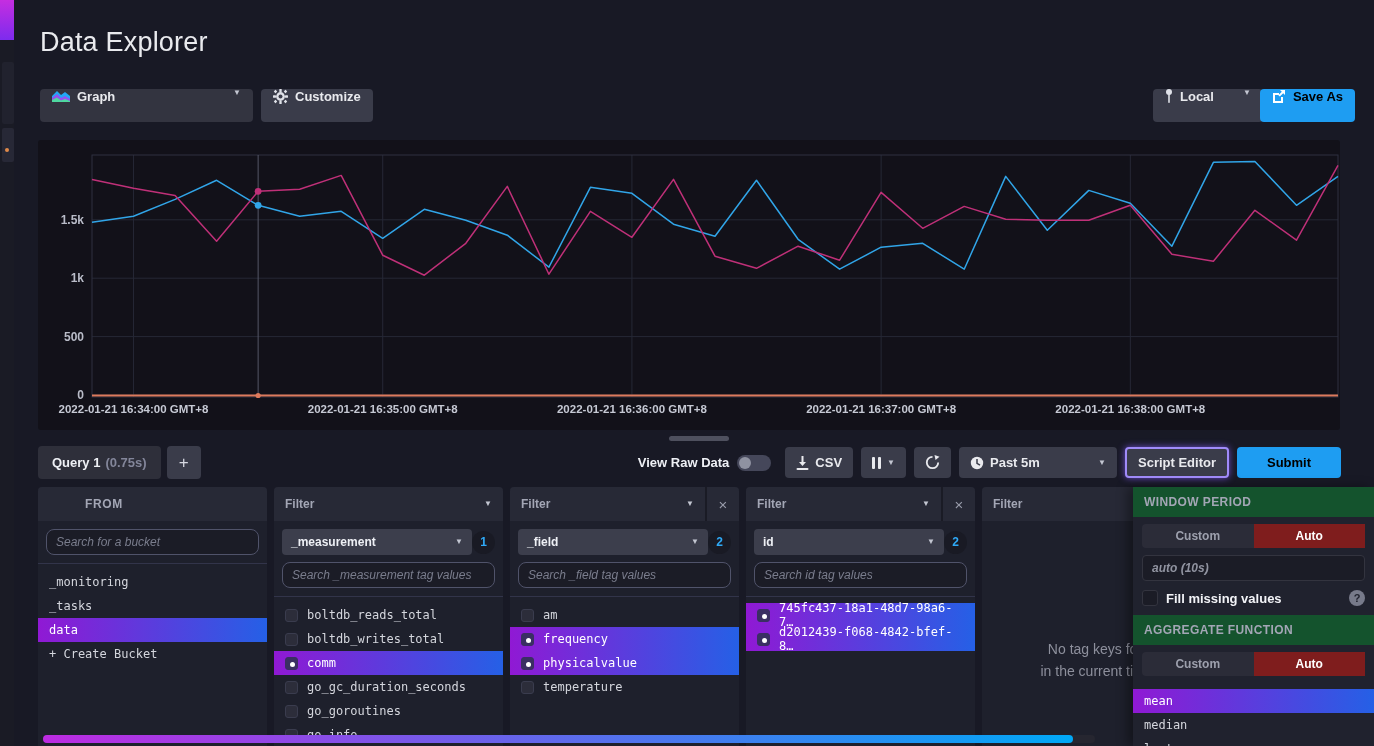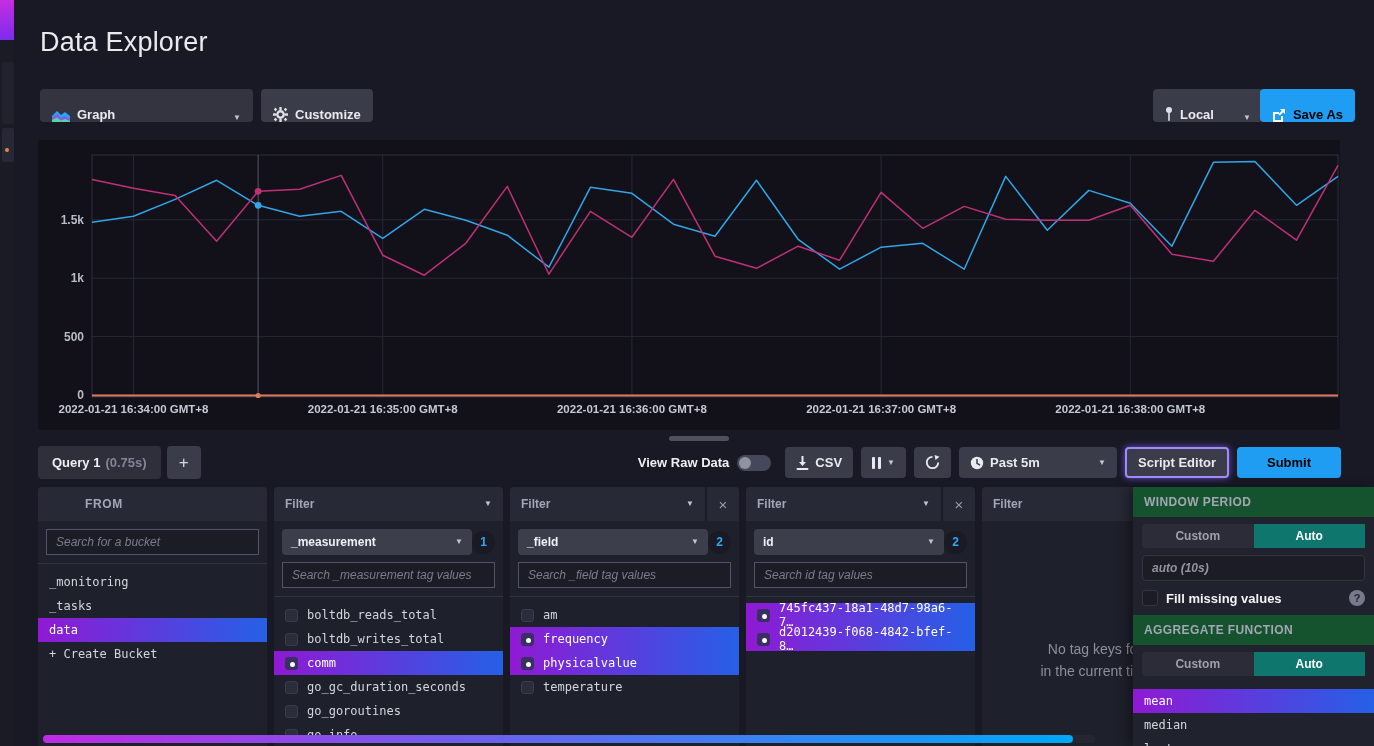--- a/index.html
+++ b/index.html
@@ -10,21 +10,21 @@
   
   #left-rail { position:absolute; left:0; top:0; width:14px; height:746px; background:#1a1b25; z-index:20; }
   #rail-logo { position:absolute; left:0; top:0; width:14px; height:40px; background:linear-gradient(180deg,#c52ee0,#7d2bee); }
   .rail-box1 { position:absolute; left:2px; top:62px; width:12px; height:62px; background:#21222e; border-radius:2px; }
   .rail-box2 { position:absolute; left:2px; top:128px; width:12px; height:34px; background:#272836; border-radius:2px; }
   .rail-dot { position:absolute; left:5px; top:148px; width:4px; height:4px; border-radius:50%; background:#e08a4a; }
 
   #page-title { position:absolute; left:40px; top:27px; font-size:27px; font-weight:400; color:#e9eaee; letter-spacing:.2px; }
 
   
-  .btn { display:inline-flex; align-items:flex-end; gap:7px; height:33px; padding:0 12px; background:#3a3c4a; border-radius:4px; font-size:13px; font-weight:700; color:#e9eaee; cursor:pointer; }
+  .btn { display:inline-flex; align-items:flex-start; gap:7px; height:33px; padding:0 12px; background:#3a3c4a; border-radius:4px; font-size:13px; font-weight:700; color:#e9eaee; cursor:pointer; }
   .btn.blue { background:#1e9df2; color:#000000; }
   .caret { font-size:8px; color:#c3c6d1; line-height:1; }
   #top-toolbar { position:absolute; left:40px; top:89px; right:19px; height:33px; }
   #view-type-dd { position:absolute; left:0; top:0; width:213px; justify-content:flex-start; background:#333440; }
   #view-type-dd .caret { margin-left:auto; }
   #customize-btn { position:absolute; left:221px; top:0; }
   #local-dd { position:absolute; right:92px; top:0; width:110px; }
   #local-dd .caret { margin-left:auto; }
   #saveas-btn { position:absolute; right:0; top:0; }
 
@@ -59,37 +59,37 @@
   .panel-title.upper { letter-spacing:.6px;padding-left:36px; }
   .panel-header .caret { margin-left:auto; }
   .close-box { flex:none; width:34px; height:34px; background:#272936; border-left:2px solid #1a1b25; display:flex; align-items:center; justify-content:center; color:#9a9dac; font-size:15px; cursor:pointer; margin-left:0; }
   .hdr-wrap { display:flex; flex:none; }
   .hdr-wrap .panel-header { flex:1; }
   .panel-body { flex:1; padding:8px 8px 0 8px; display:flex; flex-direction:column; min-height:0; }
   .tagrow { display:flex; align-items:center; gap:0; margin-bottom:7px; }
   .tag-dd { flex:1; height:26px; background:#3c3e4c; border-radius:4px; display:flex; align-items:center; padding:0 9px; font-size:12px; font-weight:700; color:#eef0f5; cursor:pointer; }
   .tag-dd .caret { margin-left:auto; }
   .badge { width:23px; height:23px; flex:none; border-radius:50%; background:#191a24; color:#2fa9f6; font-size:12px; font-weight:700; display:flex; align-items:center; justify-content:center; }
-  input.search { width:100%; height:26px; background:#1b1c26; border:1px solid #50536a; border-radius:0; color:#c9ccd6; font-size:12px; padding:0 9px; font-family:"Liberation Sans",sans-serif; outline:none; }
+  input.search { width:100%; height:26px; background:#1b1c26; border:1px solid #50536a; border-radius:8px; color:#c9ccd6; font-size:12px; padding:0 9px; font-family:"Liberation Sans",sans-serif; outline:none; }
   input.search::placeholder { font-style:italic; color:#7a7d8d; font-weight:400; }
   .body-divider { height:1px; background:#32344a; margin:8px -8px 0 -8px; }
   .list { flex:1; overflow:hidden; padding-top:6px; margin:0 -8px; }
   .row { height:24px; display:flex; align-items:center; gap:9px; padding:0 11px; font-size:12px; color:#d4d6dd; cursor:pointer; }
   .row.sel { background:linear-gradient(90deg,#9019d4 0%,#2560e6 100%); color:#fff; }
   .cb { width:13px; height:13px; flex:none; border-radius:3px; background:#2c2d3a; border:1px solid #3a3c4e; position:relative; }
   .row.sel .cb { background:#3a2f63; border-color:#3a2f63; }
   .row.sel .cb i { position:absolute; left:4px; top:4px; width:5px; height:5px; background:#fff; border-radius:50%; }
   .empty-state { margin-top:110px; text-align:center; font-size:14px; color:#8d8f9c; line-height:1.55; }
 
   
   #options-panel { position:absolute; left:1133px; top:487px; width:241px; height:259px; background:#20222e; z-index:6; box-shadow:-6px 0 10px rgba(0,0,0,.35); display:flex; flex-direction:column; }
   .opt-header { height:30px; background:#14532d; display:flex; align-items:center; padding:0 11px; font-size:12px; font-weight:700; color:#a3a6b5; letter-spacing:.4px; flex:none; margin-bottom:7px; }
   .seg { height:24px; margin:0 9px 7px 9px; background:#2b2c38; border-radius:4px; display:flex; flex:none; cursor:pointer; }
   .seg .half { flex:1; display:flex; align-items:center; justify-content:center; font-size:12px; font-weight:700; color:#9da0ad; }
-  .seg .half.active { background:#0f766e; color:#fff; border-radius:0; }
+  .seg .half.active { background:#7f1d1d; color:#fff; border-radius:0; }
   .opt-input { height:26px; margin:0 9px 7px 9px; background:#1b1c26; border:1px solid #33343f; border-radius:4px; display:flex; align-items:center; padding:0 9px; font-size:12px; font-style:italic; font-weight:700; color:#9093a0; flex:none; }
   .fill-row { display:flex; align-items:center; gap:8px; margin:2px 9px 9px 9px; flex:none; }
   .fill-cb { width:16px; height:16px; border-radius:3px; background:#1b1c26; border:1px solid #33343f; cursor:pointer; }
   .fill-label { font-size:13px; font-weight:700; color:#f2f3f7; }
   .help-circle { margin-left:auto; width:16px; height:16px; border-radius:50%; background:#777a8a; color:#20222e; font-size:11px; font-weight:700; display:flex; align-items:center; justify-content:center; }
   #fn-list .row { height:24px; }
 
   
   #hscroll-track { position:absolute; left:43px; top:735px; width:1052px; height:8px; background:#262630; border-radius:4px; z-index:8; }
   #hscroll-thumb { position:absolute; left:43px; top:735px; width:1030px; height:8px; border-radius:4px; background:linear-gradient(90deg,#bd2be2,#00a8f6); z-index:9; }

